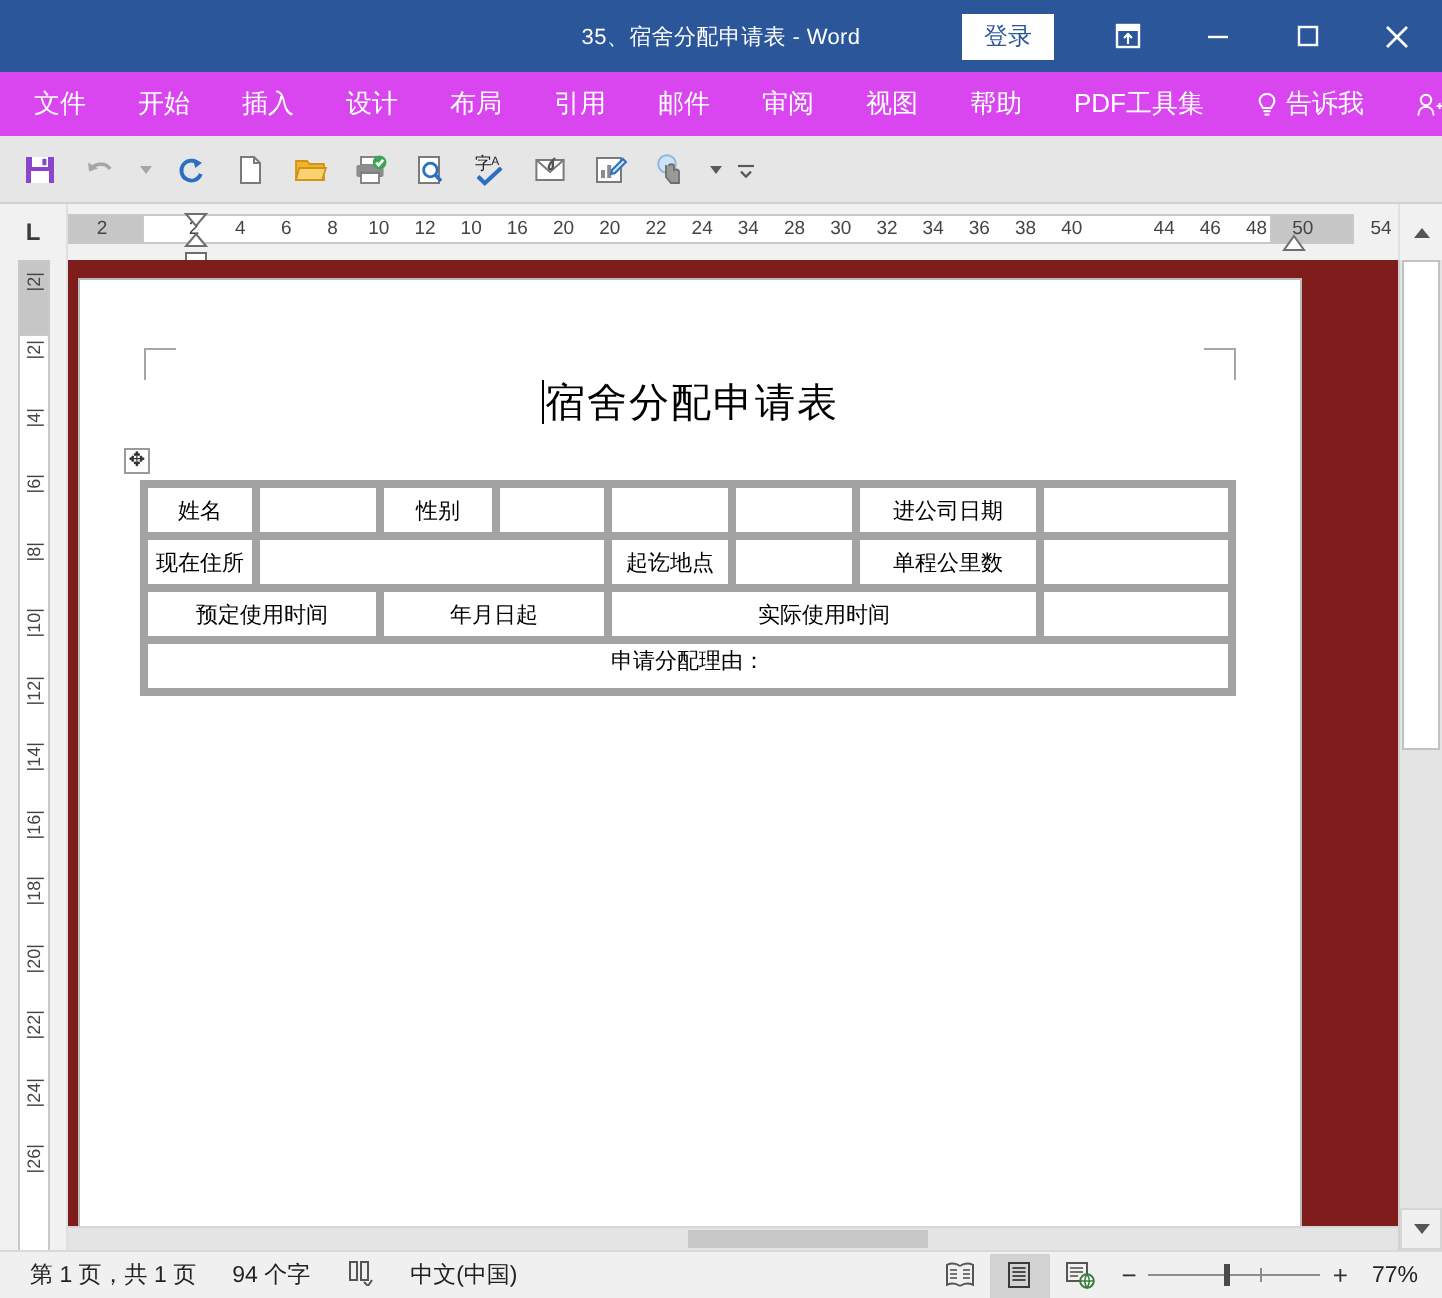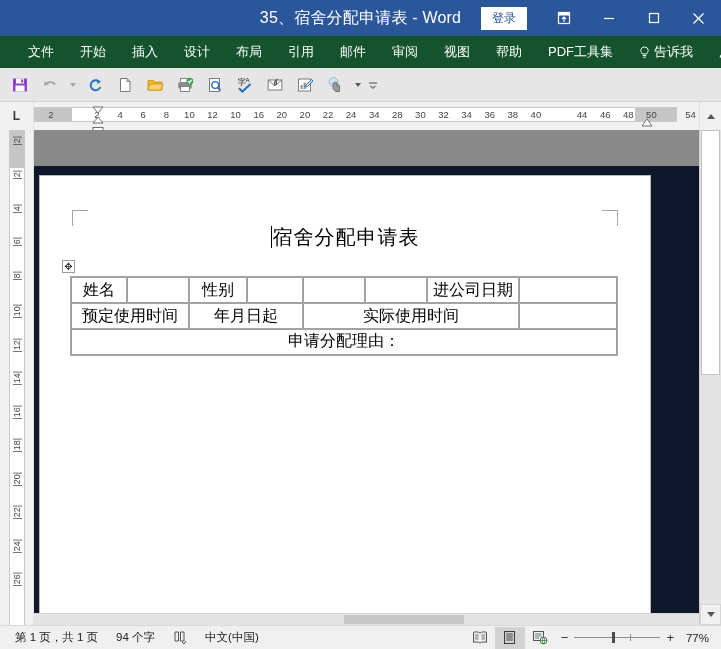--- a/index.html
+++ b/index.html
@@ -11,39 +11,39 @@
   }
   .app { position: relative; width: 721px; height: 649px; display: flex; flex-direction: column; }
 
   
   .titlebar {
     height: 36px; background: #2b579a; position: relative;
     display: flex; align-items: center; flex: 0 0 36px;
   }
   .title-text {
     position: absolute; left: 0; right: 0; text-align: center;
-    color: #ffffff; font-size: 16px; letter-spacing: .2px;
+    color: #ffffff; font-size: 11px; letter-spacing: .2px;
     pointer-events: none;
   }
   .title-right { margin-left: auto; display: flex; align-items: center; height: 100%; }
   .signin-btn {
     background: #ffffff; color: #2b579a; font-size: 12px;
     padding: 3px 11px; margin-right: 14px; border: none;
     font-family: "Liberation Sans", sans-serif; cursor: pointer;
   }
   .win-btn {
     width: 45px; height: 36px; display: flex; align-items: center; justify-content: center;
     color: #ffffff; cursor: pointer;
   }
   .ribbon-opt svg { display:block; }
 
   
   .ribbonbar {
-    height: 32px; background: #14532d; display: flex; align-items: center;
-    padding-left: 15px; flex: 0 0 32px; color: #fff;
+    height: 32px; background: #d946ef; display: flex; align-items: center;
+    padding-left: 4px; flex: 0 0 32px; color: #fff;
   }
   .rtab {
     font-size: 13px; color: #ffffff; padding: 4px 13px; cursor: pointer;
     white-space: nowrap;
   }
   .rtab.right { display: flex; align-items: center; gap: 4px; }
   .rtab-ico { display: inline-flex; }
 
   
   .qat {
@@ -93,21 +93,21 @@
     background: #ffffff; border-left: 1px solid #c8c8c8; border-right: 1px solid #c8c8c8;
   }
   .vr-margin { position:absolute; left:9px; top:0; width:16px; height:38px; background:#c6c6c6; border:1px solid #c8c8c8; }
   .vtick {
     position: absolute; left: 10px; width: 16px; text-align: center;
     font-size: 9px; color: #444;
     writing-mode: vertical-rl; transform: rotate(180deg);
     line-height: 14px;
   }
 
-  .docscroll { flex: 1; position: relative; background: #0f172a; overflow: hidden; margin-top: 36px; }
+  .docscroll { flex: 1; position: relative; background: #7f1d1d; overflow: hidden; }
   .page {
     position: absolute; left: 6px; top: 10px; width: 610px; height: 520px;
     background: #ffffff; box-shadow: 0 0 0 1px #b9b9b9;
   }
   .mg-corner { position: absolute; width: 16px; height: 16px; }
   .mg-tl { left: 32px; top: 34px; border-left: 1px solid #a6a6a6; border-top: 1px solid #a6a6a6; }
   .mg-tr { right: 32px; top: 34px; border-right: 1px solid #a6a6a6; border-top: 1px solid #a6a6a6; }
 
   .doc-title {
     position: absolute; left: 0; right: 0; top: 48px; text-align: center;
@@ -130,21 +130,21 @@
     display: flex; align-items: center; justify-content: center;
     font-size: 10px; color: #333; cursor: move; line-height: 1;
   }
 
   
   table.form {
     position: absolute; left: 30px; top: 100px; width: 548px;
     border-collapse: collapse;
   }
   table.form td {
-    border: 2px solid #a3a3a3; height: 26px; font-size: 16px;
+    border: 4px solid #a3a3a3; height: 26px; font-size: 11px;
     text-align: center; color: #000; padding: 1px 3px;
     font-family: "DejaVu Sans", "Liberation Sans", sans-serif;
   }
   td.reason { height: 300px; vertical-align: top; text-align: left; padding: 6px; }
 
   
   .watermark {
     position: absolute; left: 232px; top: 52px; text-align: center;
     pointer-events: none; user-select: none;
   }
@@ -462,20 +462,28 @@
             <td style="width:56px">姓名</td>
             <td style="width:62px"></td>
             <td style="width:58px">性别</td>
             <td style="width:56px"></td>
             <td style="width:62px"></td>
             <td style="width:62px"></td>
             <td style="width:92px">进公司日期</td>
             <td></td>
           </tr>
           <tr>
+            <td>现在住所</td>
+            <td colspan="3"></td>
+            <td>起讫地点</td>
+            <td></td>
+            <td>单程公里数</td>
+            <td></td>
+          </tr>
+          <tr>
             <td colspan="2">预定使用时间</td>
             <td colspan="2">年月日起</td>
             <td colspan="3">实际使用时间</td>
             <td></td>
           </tr>
           <tr>
             <td class="reason" colspan="8">申请分配理由：</td>
           </tr>
         </tbody>
           </table>

